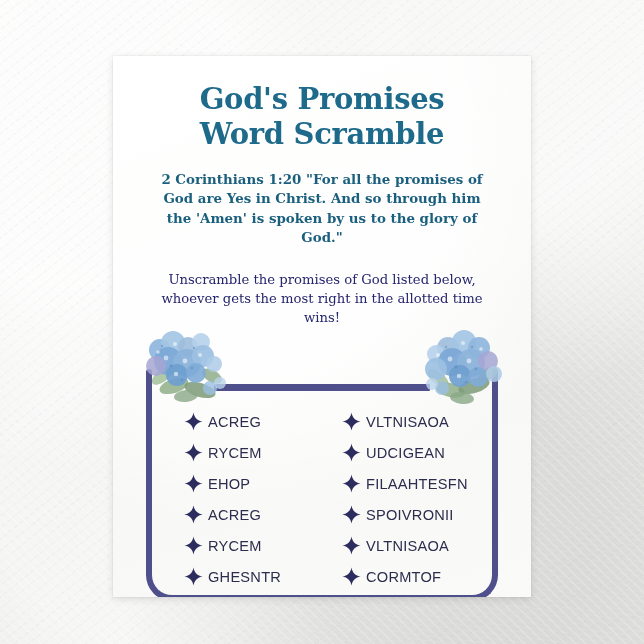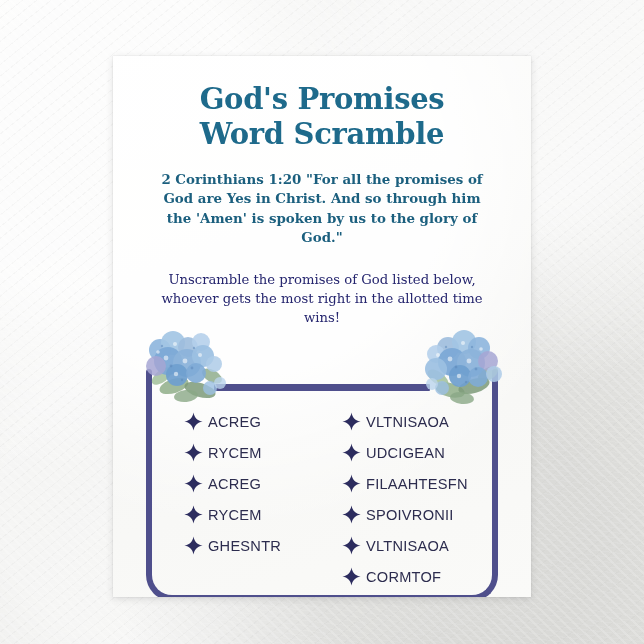--- a/index.html
+++ b/index.html
@@ -299,20 +299,26 @@
         <div class="word-row">
           <svg class="sparkle" viewBox="0 0 24 24">
               <path d="M12 0.5 C13.2 7.2 16.8 10.8 23.5 12 C16.8 13.2 13.2 16.8 12 23.5 C10.8 16.8 7.2 13.2 0.5 12 C7.2 10.8 10.8 7.2 12 0.5 Z" fill="#2c2c5e"></path>
             </svg>
           <span class="word-text">RYCEM</span>
         </div>
         <div class="word-row">
           <svg class="sparkle" viewBox="0 0 24 24">
               <path d="M12 0.5 C13.2 7.2 16.8 10.8 23.5 12 C16.8 13.2 13.2 16.8 12 23.5 C10.8 16.8 7.2 13.2 0.5 12 C7.2 10.8 10.8 7.2 12 0.5 Z" fill="#2c2c5e"></path>
             </svg>
+          <span class="word-text">EHOP</span>
+        </div>
+        <div class="word-row">
+          <svg class="sparkle" viewBox="0 0 24 24">
+              <path d="M12 0.5 C13.2 7.2 16.8 10.8 23.5 12 C16.8 13.2 13.2 16.8 12 23.5 C10.8 16.8 7.2 13.2 0.5 12 C7.2 10.8 10.8 7.2 12 0.5 Z" fill="#2c2c5e"></path>
+            </svg>
           <span class="word-text">ACREG</span>
         </div>
         <div class="word-row">
           <svg class="sparkle" viewBox="0 0 24 24">
               <path d="M12 0.5 C13.2 7.2 16.8 10.8 23.5 12 C16.8 13.2 13.2 16.8 12 23.5 C10.8 16.8 7.2 13.2 0.5 12 C7.2 10.8 10.8 7.2 12 0.5 Z" fill="#2c2c5e"></path>
             </svg>
           <span class="word-text">RYCEM</span>
         </div>
         <div class="word-row">
           <svg class="sparkle" viewBox="0 0 24 24">

